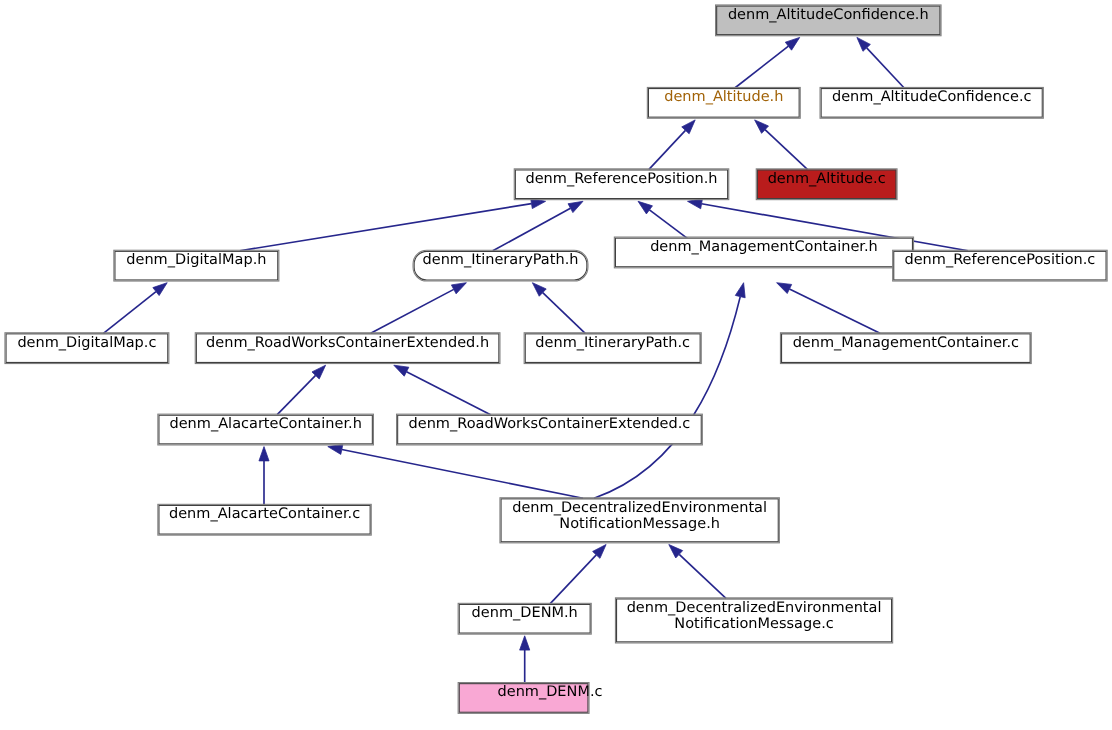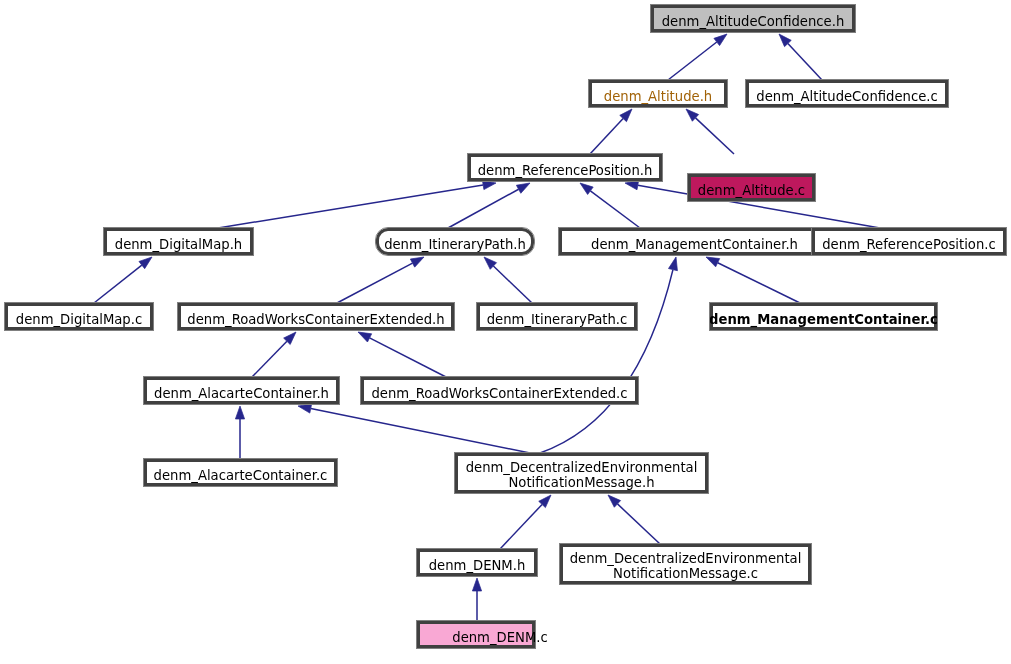--- a/index.html
+++ b/index.html
@@ -21,25 +21,25 @@
     position: absolute;
     left: 0;
     top: 0;
     width: 1011px;
     height: 664px;
   }
   .node {
     position: absolute;
     box-sizing: border-box;
     background: #ffffff;
-    border: 3px solid #be185d;
+    border: 1px solid #be185d;
     outline: 1px solid #808080;
     outline-offset: 0px;
     display: flex;
-    align-items: flex-end;
+    align-items: flex-start;
     justify-content: center;
     text-align: center;
     color: #000000;
     font-size: 13.2px;
     line-height: 15px;
     letter-spacing: 0px;
     white-space: pre-line;
     z-index: 2;
   }
   .node.highlight {
@@ -135,29 +135,29 @@
       <g>
         <path d="M 540 453 C 622 424 656 340 672.9546348547083 269.6382653529605" fill="none" stroke="#26268c" stroke-width="1.5"></path>
         <polygon points="676,257 668.4826332682761,268.5606746092419 677.4266364411404,270.7158560966791" fill="#26268c" stroke="#26268c" stroke-width="0.7"></polygon>
       </g>
     </svg>
   <div id="node-layer">
       <div class="node highlight" style="left: 651px; top: 5px; width: 204px; height: 27px; border-color: rgb(64, 64, 64); outline-color: rgb(128, 128, 128); background: rgb(191, 191, 191); color: rgb(0, 0, 0);"><span class="label">denm_AltitudeConfidence.h</span></div>
       <div class="node" style="left: 589px; top: 80px; width: 138px; height: 27px; border-color: rgb(64, 64, 64); outline-color: rgb(128, 128, 128); background: rgb(255, 255, 255); color: #a16207;"><span class="label">denm_Altitude.h</span></div>
       <div class="node" style="left: 746px; top: 80px; width: 202px; height: 27px; border-color: rgb(64, 64, 64); outline-color: rgb(128, 128, 128); background: rgb(255, 255, 255); color: rgb(0, 0, 0);"><span class="label">denm_AltitudeConfidence.c</span></div>
       <div class="node" style="left: 468px; top: 154px; width: 194px; height: 27px; border-color: rgb(64, 64, 64); outline-color: rgb(128, 128, 128); background: rgb(255, 255, 255); color: rgb(0, 0, 0);"><span class="label">denm_ReferencePosition.h</span></div>
-      <div class="node" style="left: 688px; top: 154px; width: 127px; height: 27px; border-color: rgb(64, 64, 64); outline-color: rgb(128, 128, 128); background: #be185d; color: rgb(0, 0, 0); margin-top: 20px;"><span class="label">denm_Altitude.c</span></div>
+      <div class="node" style="left: 688px; top: 154px; width: 127px; height: 27px; border-color: rgb(64, 64, 64); outline-color: rgb(128, 128, 128); background: #b91c1c; color: rgb(0, 0, 0);"><span class="label">denm_Altitude.c</span></div>
       <div class="node" style="left: 104px; top: 228px; width: 149px; height: 27px; border-color: rgb(64, 64, 64); outline-color: rgb(128, 128, 128); background: rgb(255, 255, 255); color: rgb(0, 0, 0);"><span class="label">denm_DigitalMap.h</span></div>
       <div class="node" style="left: 376px; top: 228px; width: 158px; height: 27px; border-color: rgb(64, 64, 64); outline-color: rgb(128, 128, 128); background: rgb(255, 255, 255); color: rgb(0, 0, 0); border-radius: 12px;"><span class="label">denm_ItineraryPath.h</span></div>
-      <div class="node" style="left: 559px; top: 228px; width: 271px; height: 27px; border-color: rgb(64, 64, 64); outline-color: rgb(128, 128, 128); background: rgb(255, 255, 255); color: rgb(0, 0, 0);"><span class="label">denm_ManagementContainer.h</span></div>
+      <div class="node" style="left: 559px; top: 216px; width: 271px; height: 27px; border-color: rgb(64, 64, 64); outline-color: rgb(128, 128, 128); background: rgb(255, 255, 255); color: rgb(0, 0, 0);"><span class="label">denm_ManagementContainer.h</span></div>
       <div class="node" style="left: 812px; top: 228px; width: 194px; height: 27px; border-color: rgb(64, 64, 64); outline-color: rgb(128, 128, 128); background: rgb(255, 255, 255); color: rgb(0, 0, 0);"><span class="label">denm_ReferencePosition.c</span></div>
       <div class="node" style="left: 5px; top: 303px; width: 148px; height: 27px; border-color: rgb(64, 64, 64); outline-color: rgb(128, 128, 128); background: rgb(255, 255, 255); color: rgb(0, 0, 0);"><span class="label">denm_DigitalMap.c</span></div>
       <div class="node" style="left: 178px; top: 303px; width: 276px; height: 27px; border-color: rgb(64, 64, 64); outline-color: rgb(128, 128, 128); background: rgb(255, 255, 255); color: rgb(0, 0, 0);"><span class="label">denm_RoadWorksContainerExtended.h</span></div>
       <div class="node" style="left: 477px; top: 303px; width: 160px; height: 27px; border-color: rgb(64, 64, 64); outline-color: rgb(128, 128, 128); background: rgb(255, 255, 255); color: rgb(0, 0, 0);"><span class="label">denm_ItineraryPath.c</span></div>
-      <div class="node" style="left: 710px; top: 303px; width: 227px; height: 27px; border-color: rgb(64, 64, 64); outline-color: rgb(128, 128, 128); background: rgb(255, 255, 255); color: rgb(0, 0, 0); font-weight: bold;"><span class="label">denm_ManagementContainer.c</span></div>
+      <div class="node" style="left: 710px; top: 303px; width: 227px; height: 27px; border-color: rgb(64, 64, 64); outline-color: rgb(128, 128, 128); background: rgb(255, 255, 255); color: rgb(0, 0, 0);"><span class="label">denm_ManagementContainer.c</span></div>
       <div class="node" style="left: 144px; top: 377px; width: 195px; height: 27px; border-color: rgb(64, 64, 64); outline-color: rgb(128, 128, 128); background: rgb(255, 255, 255); color: rgb(0, 0, 0);"><span class="label">denm_AlacarteContainer.h</span></div>
       <div class="node" style="left: 361px; top: 377px; width: 277px; height: 27px; border-color: rgb(64, 64, 64); outline-color: rgb(128, 128, 128); background: rgb(255, 255, 255); color: rgb(0, 0, 0);"><span class="label">denm_RoadWorksContainerExtended.c</span></div>
       <div class="node" style="left: 144px; top: 459px; width: 193px; height: 27px; border-color: rgb(64, 64, 64); outline-color: rgb(128, 128, 128); background: rgb(255, 255, 255); color: rgb(0, 0, 0);"><span class="label">denm_AlacarteContainer.c</span></div>
       <div class="node" style="left: 455px; top: 453px; width: 253px; height: 40px; border-color: rgb(64, 64, 64); outline-color: rgb(128, 128, 128); background: rgb(255, 255, 255); color: rgb(0, 0, 0);"><span class="label">denm_DecentralizedEnvironmental
 NotificationMessage.h</span></div>
       <div class="node" style="left: 417px; top: 549px; width: 120px; height: 27px; border-color: rgb(64, 64, 64); outline-color: rgb(128, 128, 128); background: rgb(255, 255, 255); color: rgb(0, 0, 0);"><span class="label">denm_DENM.h</span></div>
       <div class="node" style="left: 560px; top: 544px; width: 251px; height: 40px; border-color: rgb(64, 64, 64); outline-color: rgb(128, 128, 128); background: rgb(255, 255, 255); color: rgb(0, 0, 0);"><span class="label">denm_DecentralizedEnvironmental
 NotificationMessage.c</span></div>
       <div class="node" style="left: 417px; top: 621px; width: 118px; height: 27px; border-color: rgb(64, 64, 64); outline-color: rgb(128, 128, 128); background: #f9a8d4; color: rgb(0, 0, 0); padding-left: 48px;"><span class="label">denm_DENM.c</span></div>
     </div>

